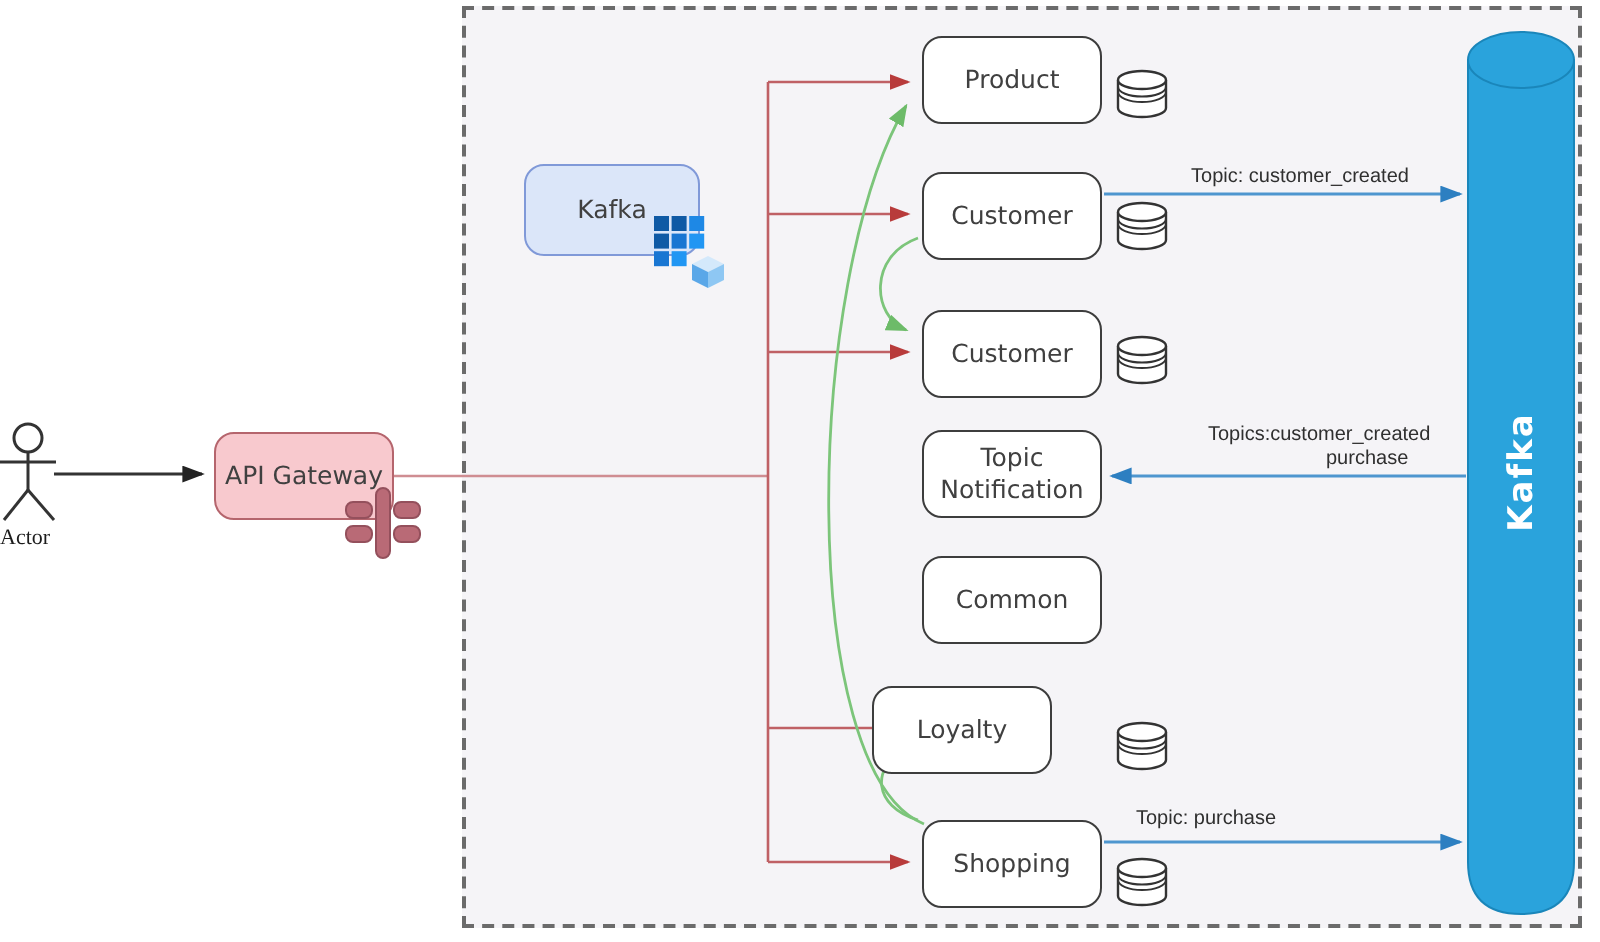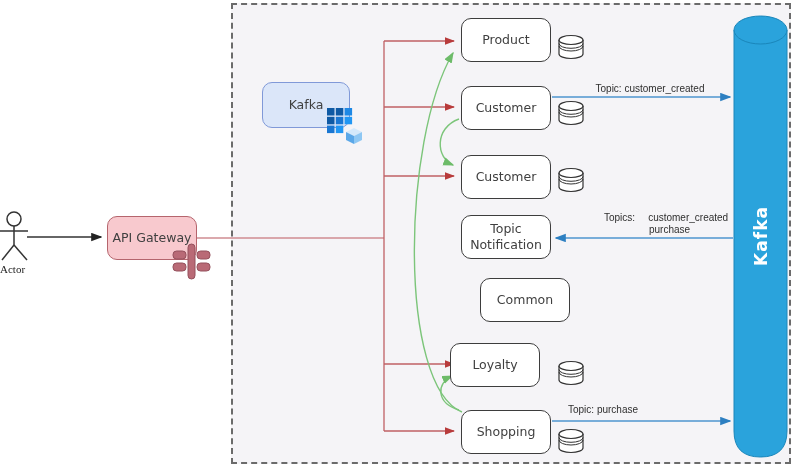--- a/index.html
+++ b/index.html
@@ -18,22 +18,22 @@
   .db-icon{position:absolute;width:30px;height:28px;z-index:3;}
   .kafka-body{position:absolute;left:733px;top:13px;width:55px;height:446px;z-index:3;}
   .kafka-label-wrap{position:absolute;left:733px;top:13px;width:55px;height:446px;z-index:4;
                     display:flex;align-items:center;justify-content:center;pointer-events:none;}
   .kafka-label-wrap span{transform:rotate(-90deg);color:#ffffff;font-weight:bold;
                          font-size:17px;letter-spacing:1px;white-space:nowrap;}
   .topic-label{position:absolute;z-index:5;font-family:"Liberation Sans",sans-serif;
                font-size:10px;color:#2f2f2f;line-height:12px;}
   .topic-1{left:560px;top:83px;width:180px;text-align:center;}
   .topic-2{left:604px;top:212px;width:150px;}
-  .topic-2 .row{display:flex;gap:13px;}
-  .topic-2 .row2{margin-left:45px;}
+  .topic-2 .row{display:flex;}
+  .topic-2 .row2{margin-left:59px;}
   .topic-3{left:568px;top:404px;width:118px;text-align:left;}
   .actor-label{position:absolute;left:0px;top:263px;width:30px;text-align:left;z-index:3;
                font-family:Liberation Serif, serif;font-size:11px;color:#1c1c1c;}
   .actor-fig{position:absolute;left:0px;top:205px;z-index:3;}
 </style>
 </head>
 <body>
 
 <div class="canvas">
 
@@ -130,24 +130,24 @@
   </div>
   <div class="node service" style="left:461px;top:86px;">
     <span class="node-label">Customer</span>
   </div>
   <div class="node service" style="left:461px;top:155px;">
     <span class="node-label">Customer</span>
   </div>
   <div class="node service" style="left:461px;top:215px;">
     <span class="node-label">Topic Notification</span>
   </div>
-  <div class="node service" style="left:480px;top:278px;justify-content:center;">
+  <div class="node service" style="left:461px;top:278px;justify-content:center;">
     <span class="node-label">Common</span>
   </div>
-  <div class="node service" style="left:450px;top:343px;">
+  <div class="node service" style="left:436px;top:343px;">
     <span class="node-label">Loyalty</span>
   </div>
   <div class="node service" style="left:461px;top:410px;">
     <span class="node-label">Shopping</span>
   </div>
 
   <svg class="db-icon" style="left:556px;top:33px;" viewBox="0 0 30 28">
       <use href="#db-sym"></use>
     </svg>
   <svg class="db-icon" style="left:556px;top:99px;" viewBox="0 0 30 28">

